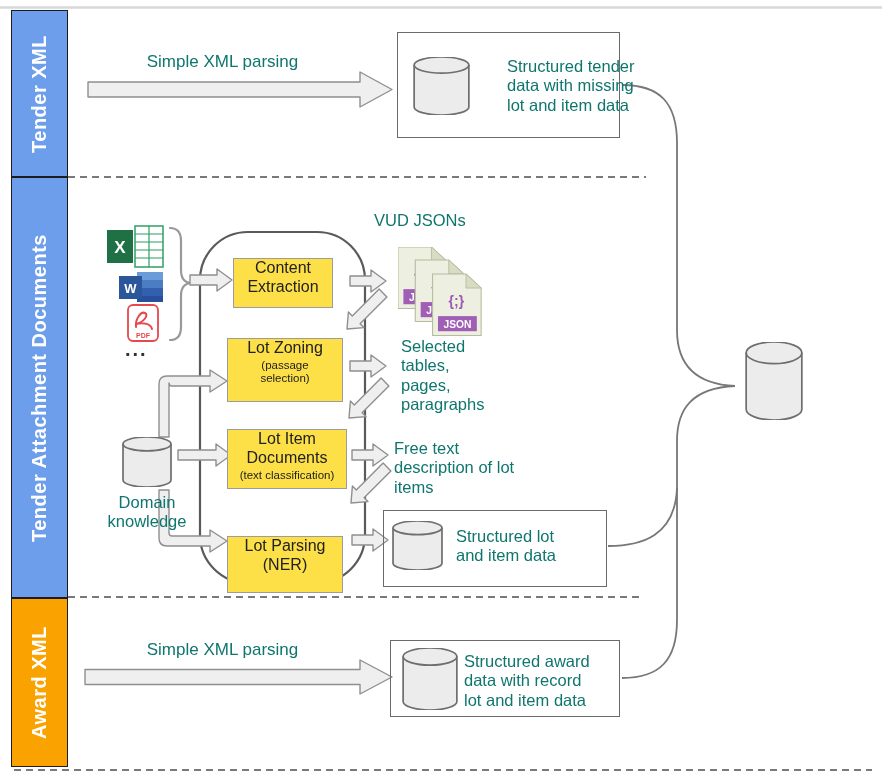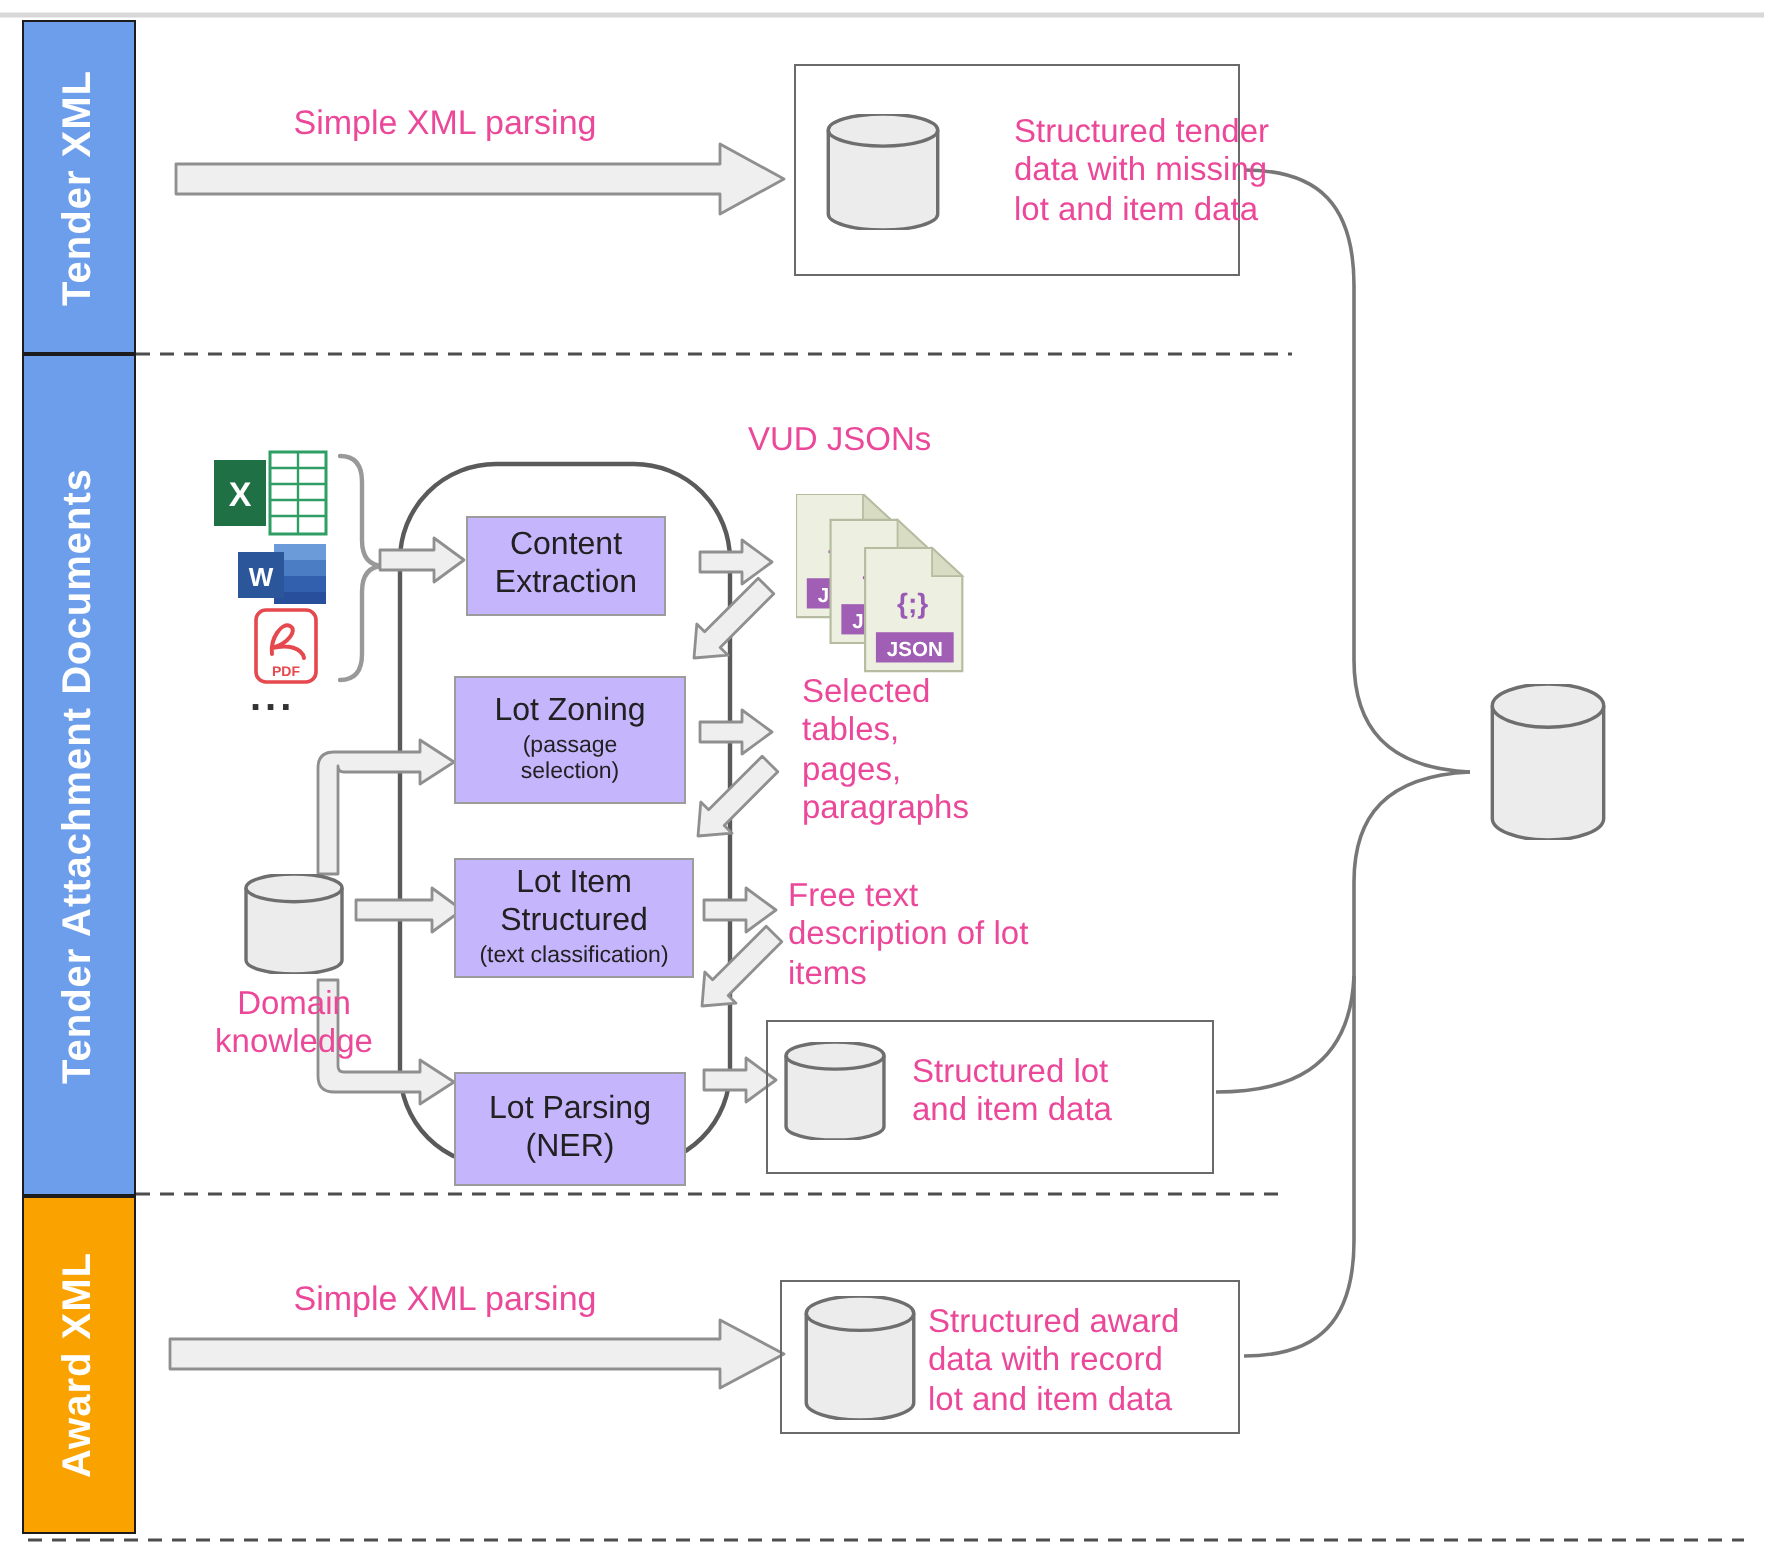--- a/index.html
+++ b/index.html
@@ -5,25 +5,25 @@
   html,body{margin:0;padding:0;background:#fff;}
   #stage{position:relative;width:895px;height:777px;background:#fff;overflow:hidden;
          font-family:"Liberation Sans",sans-serif;color:#212121;}
   #diagram{position:absolute;left:0;top:0;z-index:1;}
   .lane{position:absolute;left:11px;width:57px;border:1.6px solid #1c1c1c;
         display:flex;align-items:center;justify-content:center;z-index:2;box-sizing:border-box;}
   .lane span{writing-mode:vertical-rl;transform:rotate(180deg);color:#fff;font-weight:bold;
         font-size:20px;white-space:nowrap;letter-spacing:.5px;}
   .lane.blue{background:#6d9eeb;}
   .lane.orange{background:#f9a200;}
-  .lbl{position:absolute;white-space:pre-line;font-size:16.5px;line-height:1.18;color:#ec4899;z-index:3;}
+  .lbl{position:absolute;white-space:pre-line;font-size:16.5px;line-height:1.18;color:#0f766e;z-index:3;}
   .ctr{text-align:center;}
   .box{position:absolute;border:1.6px solid #6a6a6a;background:transparent;z-index:2;box-sizing:border-box;}
-  .pbox{position:absolute;border:1.3px solid #9c9c9c;background:#c4b5fd;display:flex;flex-direction:column;
-        align-items:center;justify-content:center;text-align:center;z-index:3;box-sizing:border-box;}
+  .pbox{position:absolute;border:1.3px solid #9c9c9c;background:#fde047;display:flex;flex-direction:column;
+        align-items:center;justify-content:flex-start;text-align:center;z-index:3;box-sizing:border-box;}
   .pbox .t{font-size:16px;line-height:1.18;white-space:pre-line;}
   .pbox .s{font-size:11.5px;line-height:1.1;white-space:pre-line;margin-top:1px;}
   .icon{position:absolute;z-index:3;}
   .dots{position:absolute;z-index:3;font-size:20px;font-weight:bold;color:#333;letter-spacing:2px;}
 </style>
 </head>
 <body>
 
 <div id="stage">
 
@@ -115,21 +115,21 @@
     <div class="t">Content
 Extraction</div>
   </div>
   <div class="pbox" style="left:227px;top:338px;width:116px;height:64px;">
     <div class="t">Lot Zoning</div>
     <div class="s">(passage
 selection)</div>
   </div>
   <div class="pbox" style="left:227px;top:429px;width:120px;height:60px;">
     <div class="t">Lot Item
-Structured</div>
+Documents</div>
     <div class="s">(text classification)</div>
   </div>
   <div class="pbox" style="left:227px;top:536px;width:116px;height:57px;">
     <div class="t">Lot Parsing
 (NER)</div>
   </div>
 
   <div class="lbl" style="left:374px;top:211px;font-size:16.5px;">VUD JSONs</div>
 
   <svg class="icon" style="left:398px;top:247px;" width="95" height="92">

